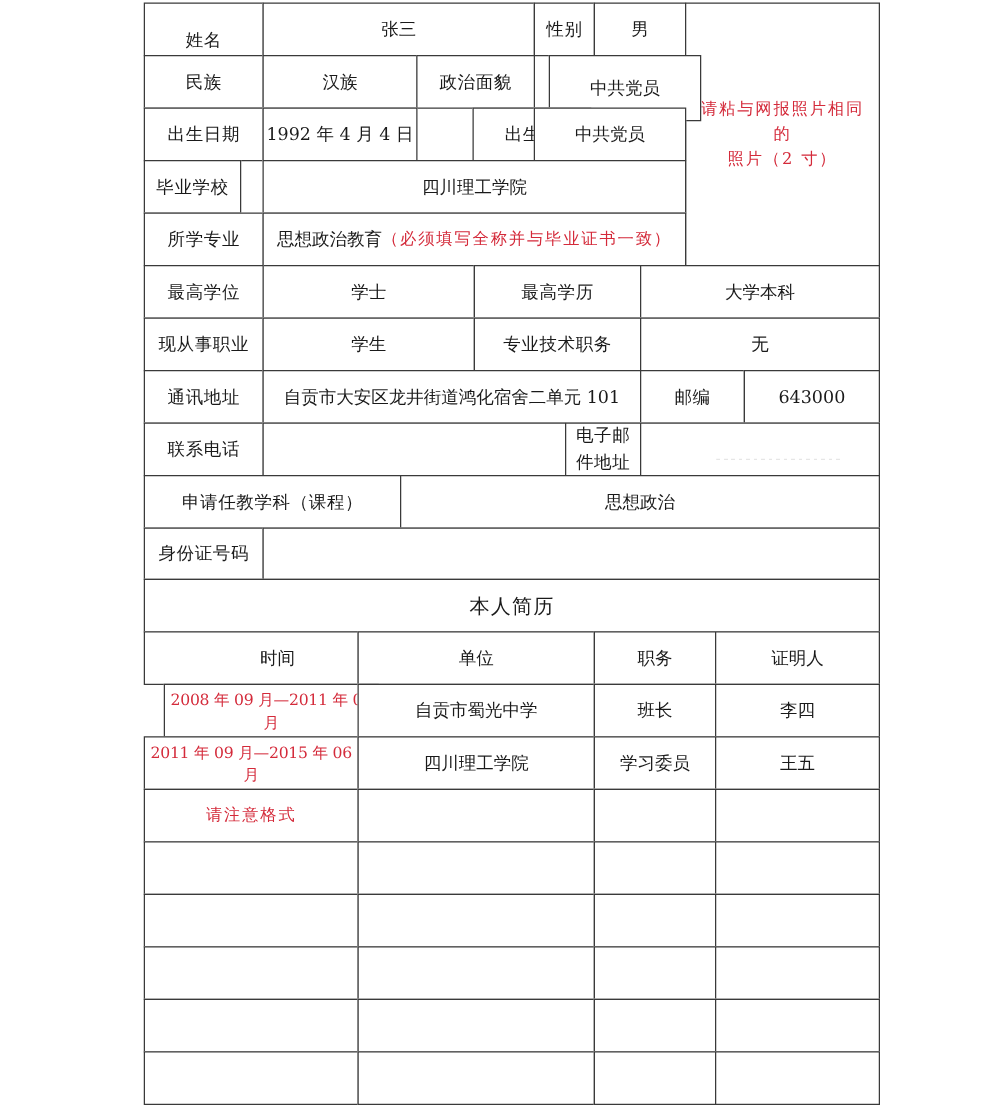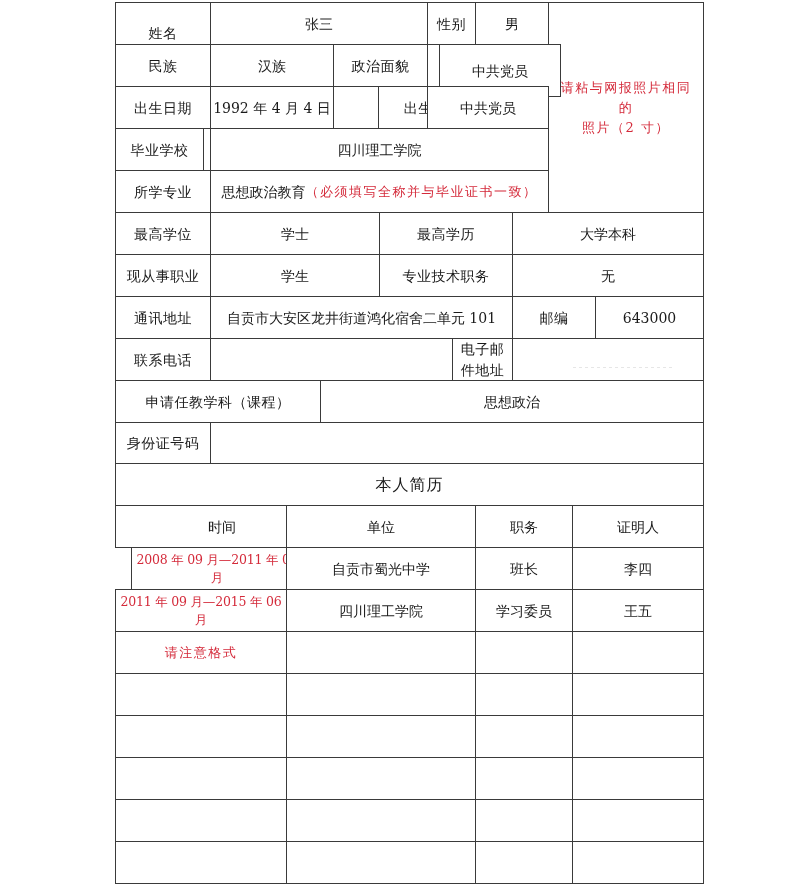--- a/index.html
+++ b/index.html
@@ -71,21 +71,21 @@
   <div class="cell lab" style="left:0;top:42px;width:96px;height:43px;">民族</div>
   <div class="cell" style="left:95px;top:42px;width:124px;height:43px;">汉族</div>
   <div class="cell lab" style="left:218px;top:42px;width:95px;height:43px;">政治面貌</div>
   <div class="cell" style="left:324px;top:42px;width:122px;height:53px;">中共党员</div>
 
   <div class="cell lab" style="left:0;top:84px;width:96px;height:43px;">出生日期</div>
   <div class="cell" style="left:95px;top:84px;width:124px;height:43px;">1992 年 4 月 4 日</div>
   <div class="cell lab" style="left:218px;top:84px;width:95px;height:43px;margin-left:44px;">出生地</div>
   <div class="cell" style="left:312px;top:84px;width:122px;height:43px;">中共党员</div>
 
-  <div class="cell lab" style="left:0;top:126px;width:89px;height:43px;">毕业学校</div>
+  <div class="cell lab" style="left:0;top:126px;width:78px;height:43px;">毕业学校</div>
   <div class="cell" style="left:95px;top:126px;width:339px;height:43px;">四川理工学院</div>
 
   <div class="cell lab" style="left:0;top:168px;width:96px;height:43px;">所学专业</div>
   <div class="cell" style="left:95px;top:168px;width:339px;height:43px;text-align:right;">
     <span>思想政治教育</span>
       <span class="red-kai">（必须填写全称并与毕业证书一致）</span>
   </div>
 
   <div class="cell" style="left:95px;top:210px;width:170px;height:43px;">学士</div>
   <div class="cell lab" style="left:0;top:210px;width:96px;height:43px;">最高学位</div>

